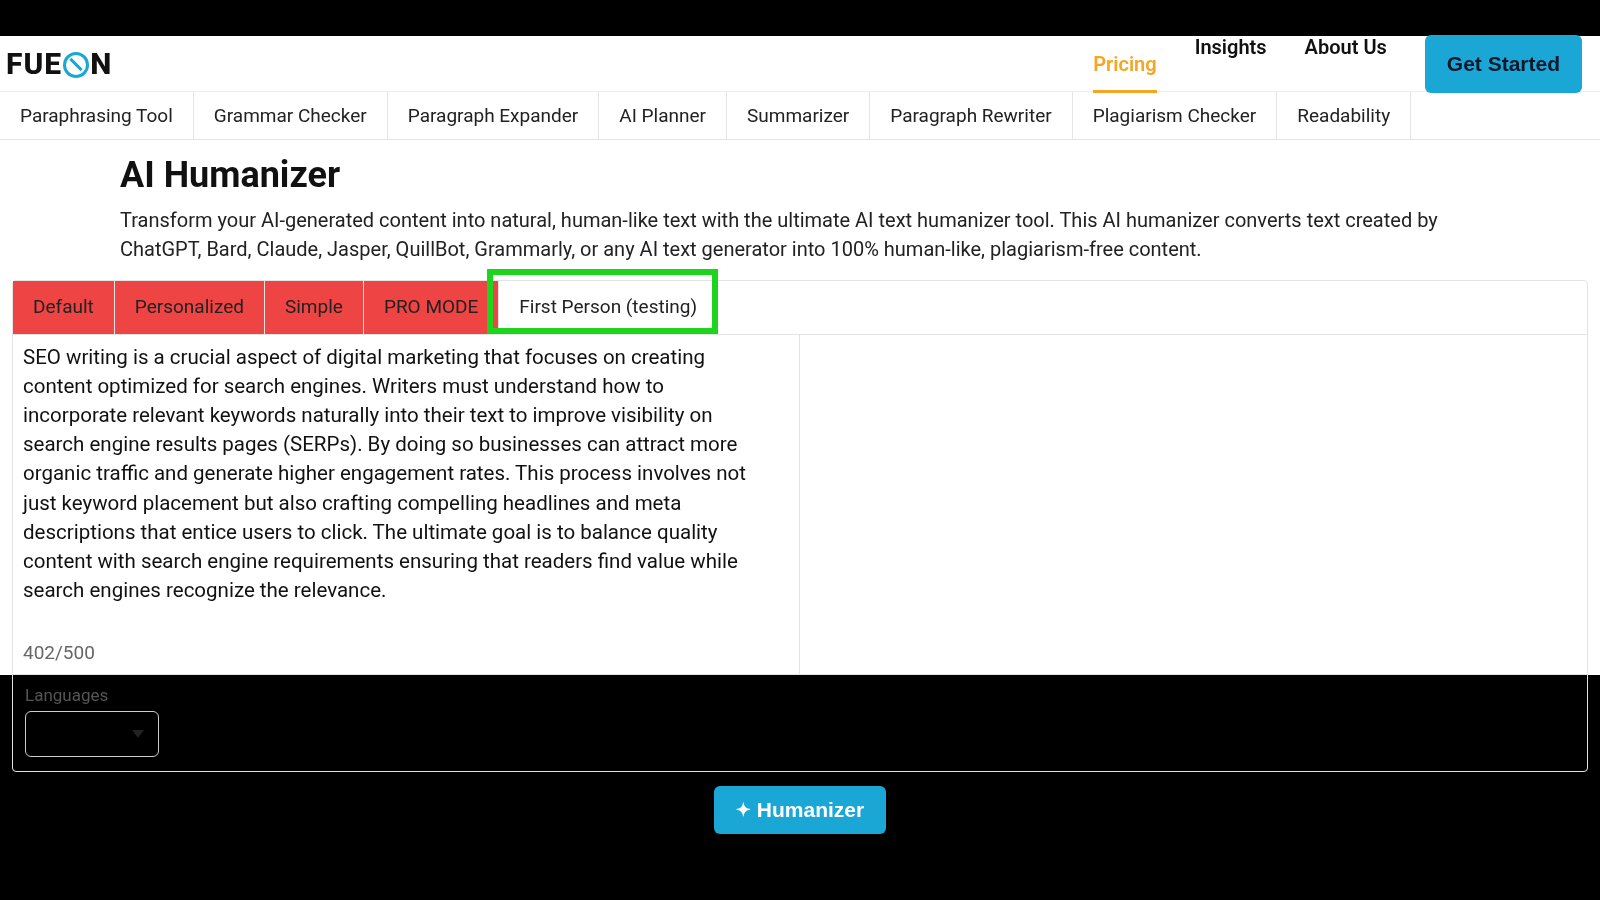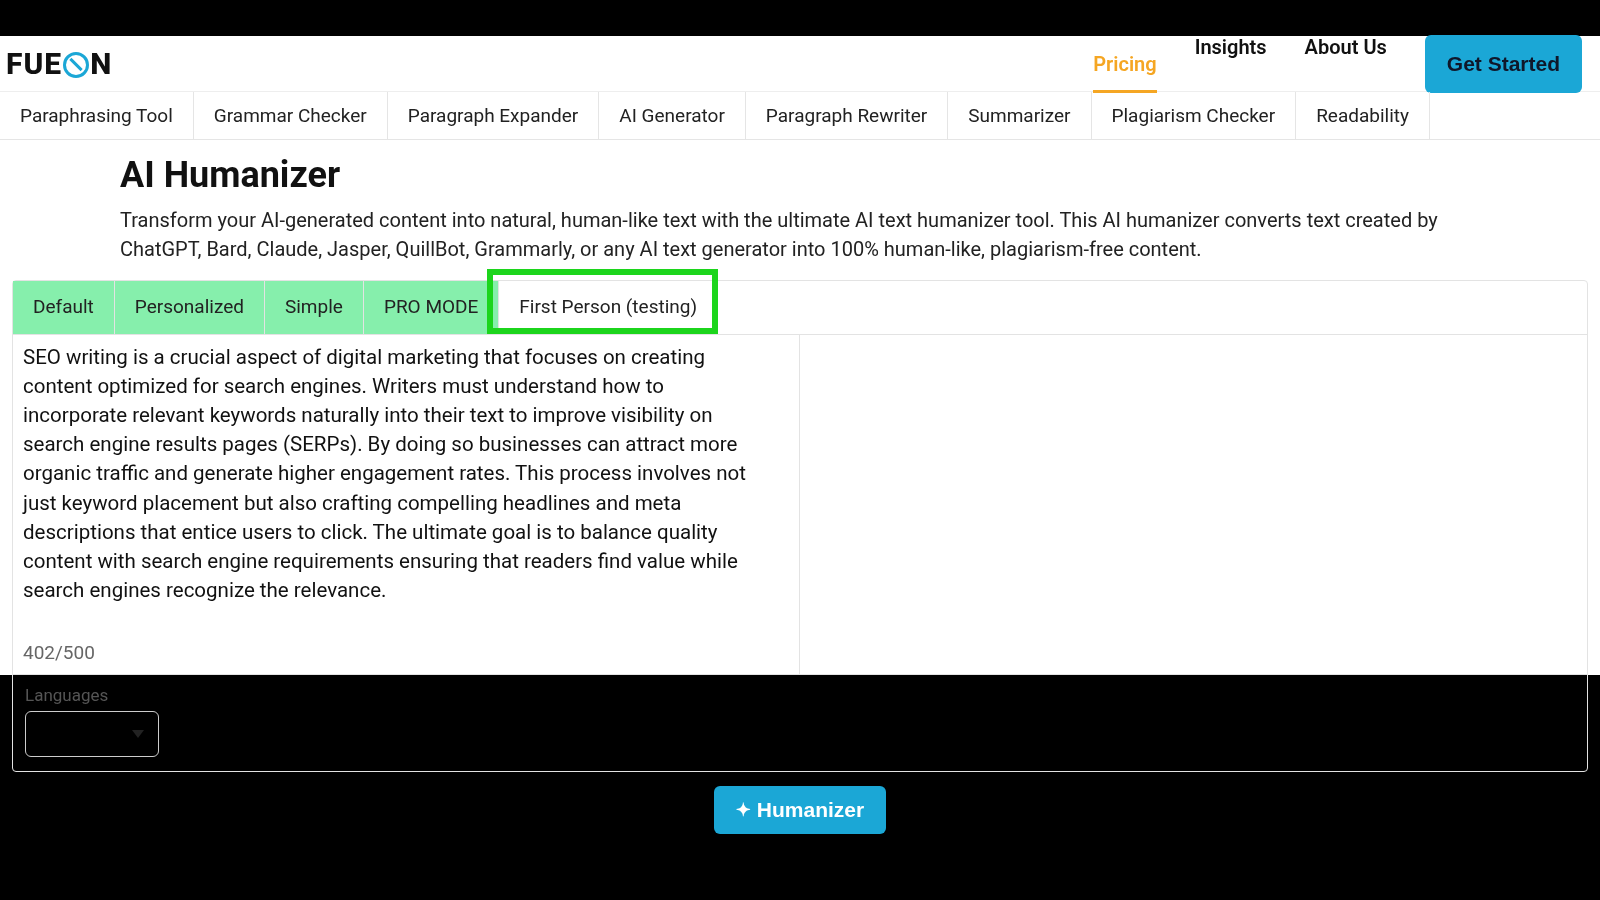--- a/index.html
+++ b/index.html
@@ -18,21 +18,21 @@
   
   .tools { display:flex; border-bottom:1px solid #e5e5e5; height:48px; overflow:hidden; }
   .tools .tool { padding:0 20px; display:flex; align-items:center; font-size:19px; color:#222; border-right:1px solid #e5e5e5; white-space:nowrap; cursor:pointer; }
   
   .hero { padding:14px 120px 12px; }
   .hero h1 { font-size:36px; font-weight:700; color:#111; margin-bottom:10px; }
   .hero p { font-size:20px; color:#222; line-height:1.45; }
   
   .workspace { margin:4px 12px 0; border:1px solid #e3e3e3; border-radius:4px; }
   .tabs { display:flex; border-bottom:1px solid #e3e3e3; position:relative; }
-  .tab { padding:14px 20px; font-size:19px; color:#222; background:#86efac; border-right:1px solid #e3e3e3; cursor:pointer; }
+  .tab { padding:14px 20px; font-size:19px; color:#222; background:#ef4444; border-right:1px solid #e3e3e3; cursor:pointer; }
   .tab.active-ish { background:#fff; border-bottom:2px solid #1ba7d6; }
   .highlight-box { position:absolute; border:6px solid #1cd51c; pointer-events:none; }
   .panes { display:flex; }
   .pane-left { width:50%; border-right:1px solid #e3e3e3; position:relative; }
   .pane-right { width:50%; min-height:300px; }
   .editor-wrap { position:relative; }
   textarea.editor { width:100%; height:296px; border:none; resize:none; padding:8px 28px 8px 10px; font-size:20.5px; line-height:1.42; color:#111; font-family:inherit; outline:none; overflow-y:scroll; }
   .counter { padding:6px 10px 10px; font-size:19px; color:#666; }
   .lang-row { border-top:1px solid #e3e3e3; padding:10px 12px 14px; }
   .lang-label { font-size:17px; color:#555; margin-bottom:6px; }
@@ -64,23 +64,23 @@
         <a>Insights</a>
         <a>About Us</a>
         <button class="get-started">Get Started</button>
       </div>
     </div>
 
     <div class="tools">
       <div class="tool">Paraphrasing Tool</div>
       <div class="tool">Grammar Checker</div>
       <div class="tool">Paragraph Expander</div>
-      <div class="tool">AI Generator</div>
+      <div class="tool">AI Planner</div>
+      <div class="tool">Summarizer</div>
       <div class="tool">Paragraph Rewriter</div>
-      <div class="tool">Summarizer</div>
       <div class="tool">Plagiarism Checker</div>
       <div class="tool">Readability</div>
     </div>
 
     <div class="hero">
       <h1>AI Humanizer</h1>
       <p>Transform your AI-generated content into natural, human-like text with the ultimate AI text humanizer tool. This AI humanizer converts text created by ChatGPT, Bard, Claude, Jasper, QuillBot, Grammarly, or any AI text generator into 100% human-like, plagiarism-free content.</p>
     </div>
 
     <div class="workspace">

